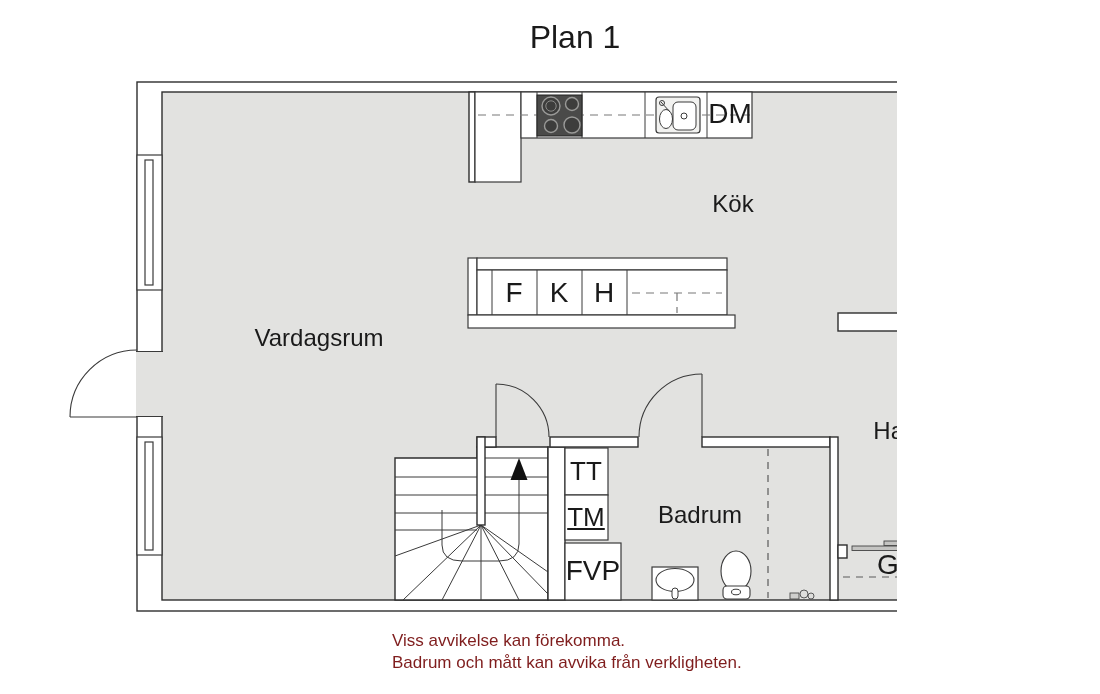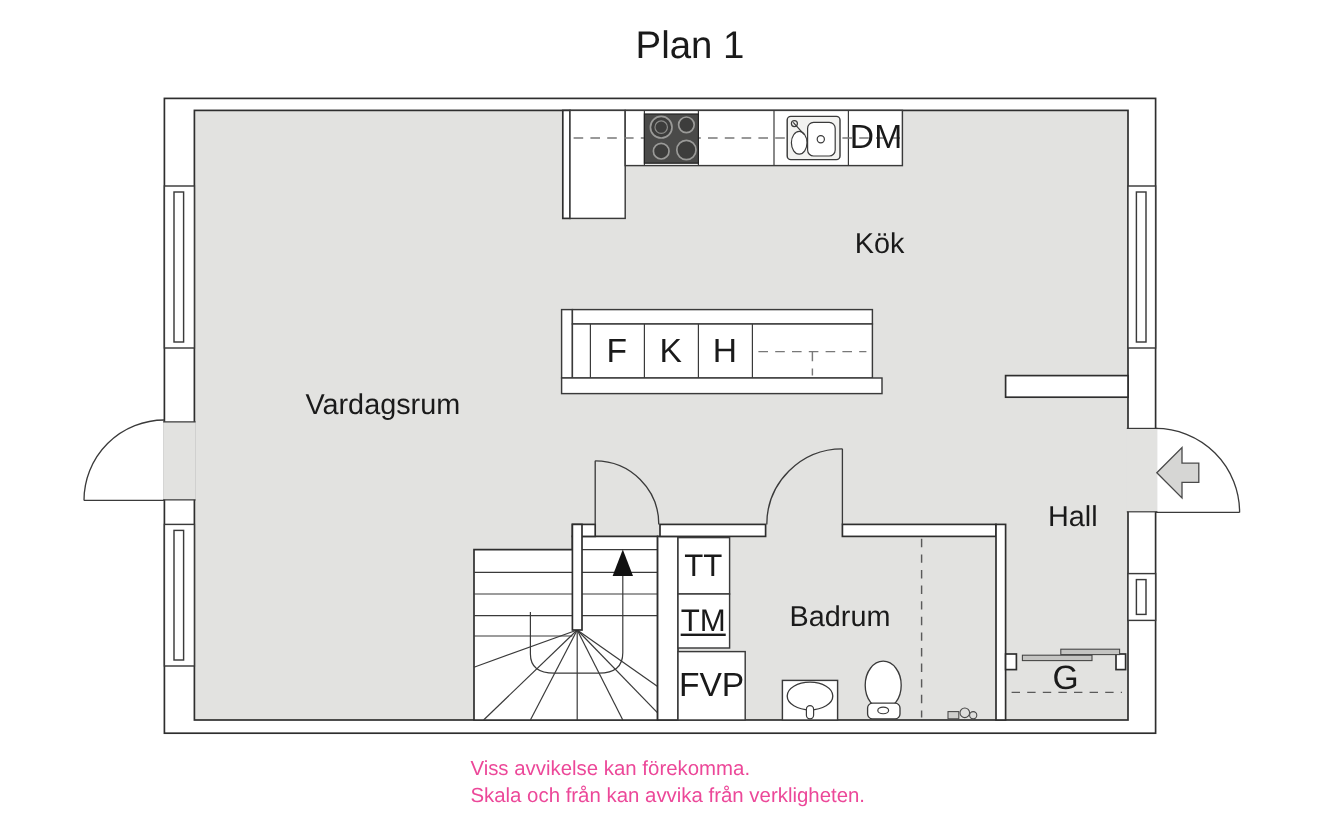--- a/index.html
+++ b/index.html
@@ -1,30 +1,30 @@
 <!DOCTYPE html>
 <html><head>
 <meta charset="utf-8">
 <style>
   html,body{margin:0;padding:0;background:#fff;}
   .canvas{
-    position:relative;width:1100px;height:694px;background:#ffffff;
+    position:relative;width:897px;height:694px;background:#ffffff;
     font-family:"Liberation Sans",sans-serif;color:#000;overflow:hidden;
   }
   .plan-svg{position:absolute;left:0;top:0;}
   .lbl{
     position:absolute;transform:translate(-50%,-50%);
     white-space:nowrap;color:#1a1a1a;line-height:1;
   }
   .lbl-title{font-size:32px;}
   .lbl-room{font-size:24px;}
   .lbl-fixture{font-size:28px;}
   .lbl-appliance{font-size:26px;}
   .footer{
-    position:absolute;left:392px;top:630px;font-size:17px;line-height:1.28;color:#ec4899;
+    position:absolute;left:392px;top:630px;font-size:17px;line-height:1.28;color:#7f1d1d;
   }
   
   .wall{fill:#ffffff;stroke:#2e2e2e;stroke-width:1.4;}
   .thin{stroke:#3a3a3a;stroke-width:1;fill:none;}
   .door{stroke:#3a3a3a;stroke-width:1.1;fill:none;}
   .fixture{fill:#ffffff;stroke:#3a3a3a;stroke-width:1.2;}
   .dash{stroke:#787878;stroke-width:1.2;stroke-dasharray:8 6;fill:none;}
   .dash2{stroke:#5a5a5a;stroke-width:1.2;stroke-dasharray:7 6;fill:none;}
 </style>
 </head>
@@ -206,15 +206,15 @@
   <div class="lbl lbl-fixture" style="left:514px;top:293px;">F</div>
   <div class="lbl lbl-fixture" style="left:559px;top:293px;">K</div>
   <div class="lbl lbl-fixture" style="left:604px;top:293px;">H</div>
   <div class="lbl lbl-appliance" style="left:586px;top:471px;">TT</div>
   <div class="lbl lbl-appliance" style="left:586px;top:517px;text-decoration:underline;">TM</div>
   <div class="lbl lbl-fixture" style="left:593px;top:571px;">FVP</div>
   <div class="lbl lbl-fixture" style="left:888px;top:565px;">G</div>
 
   <div class="footer">
     <div>Viss avvikelse kan förekomma.</div>
-    <div>Skala och från kan avvika från verkligheten.</div>
+    <div>Badrum och mått kan avvika från verkligheten.</div>
   </div>
 </div>
 
 </body></html>

